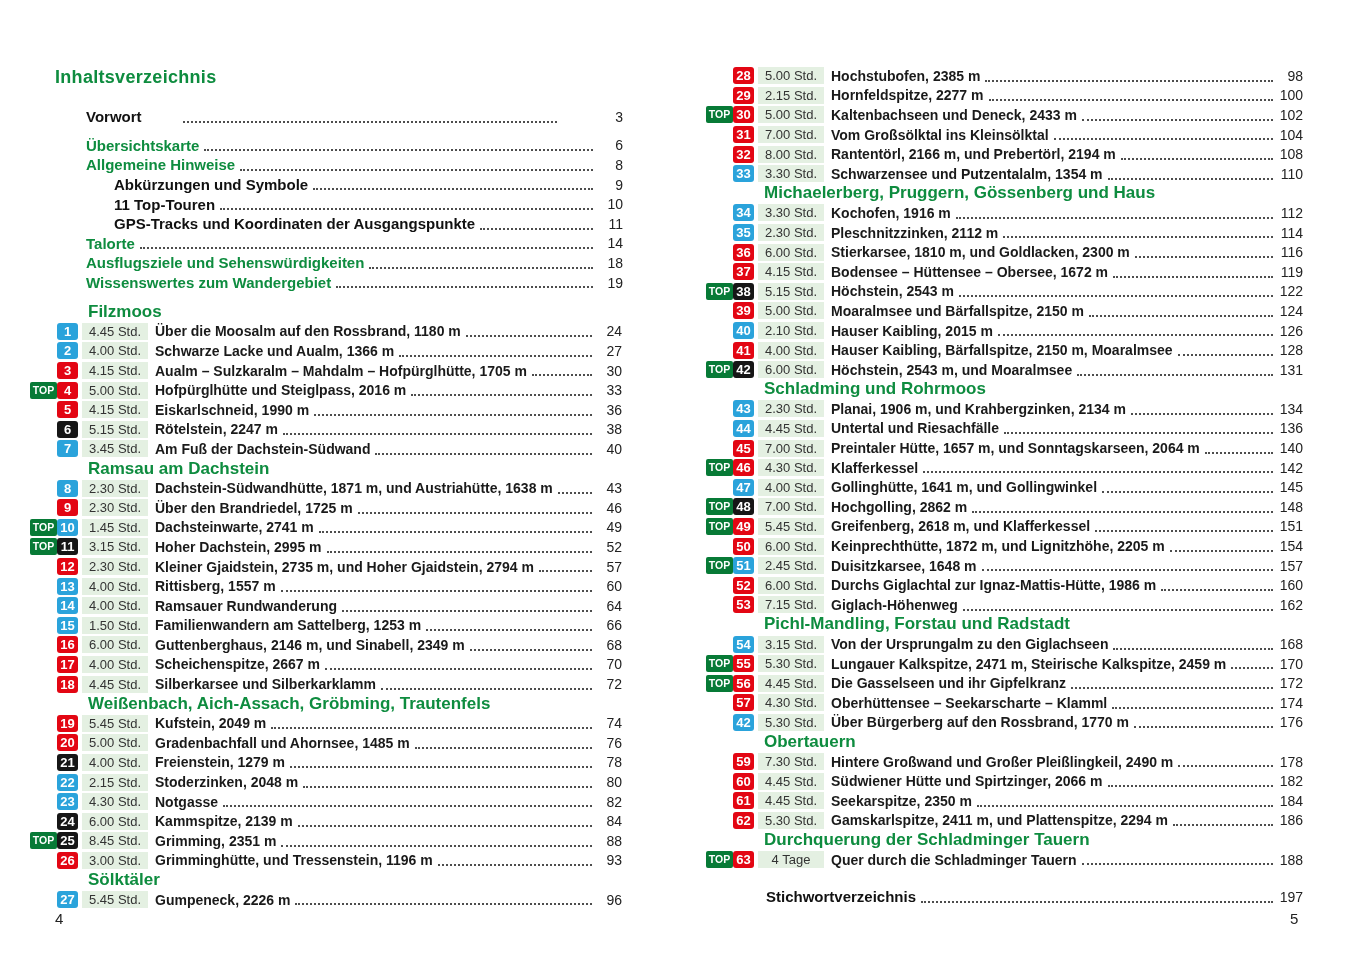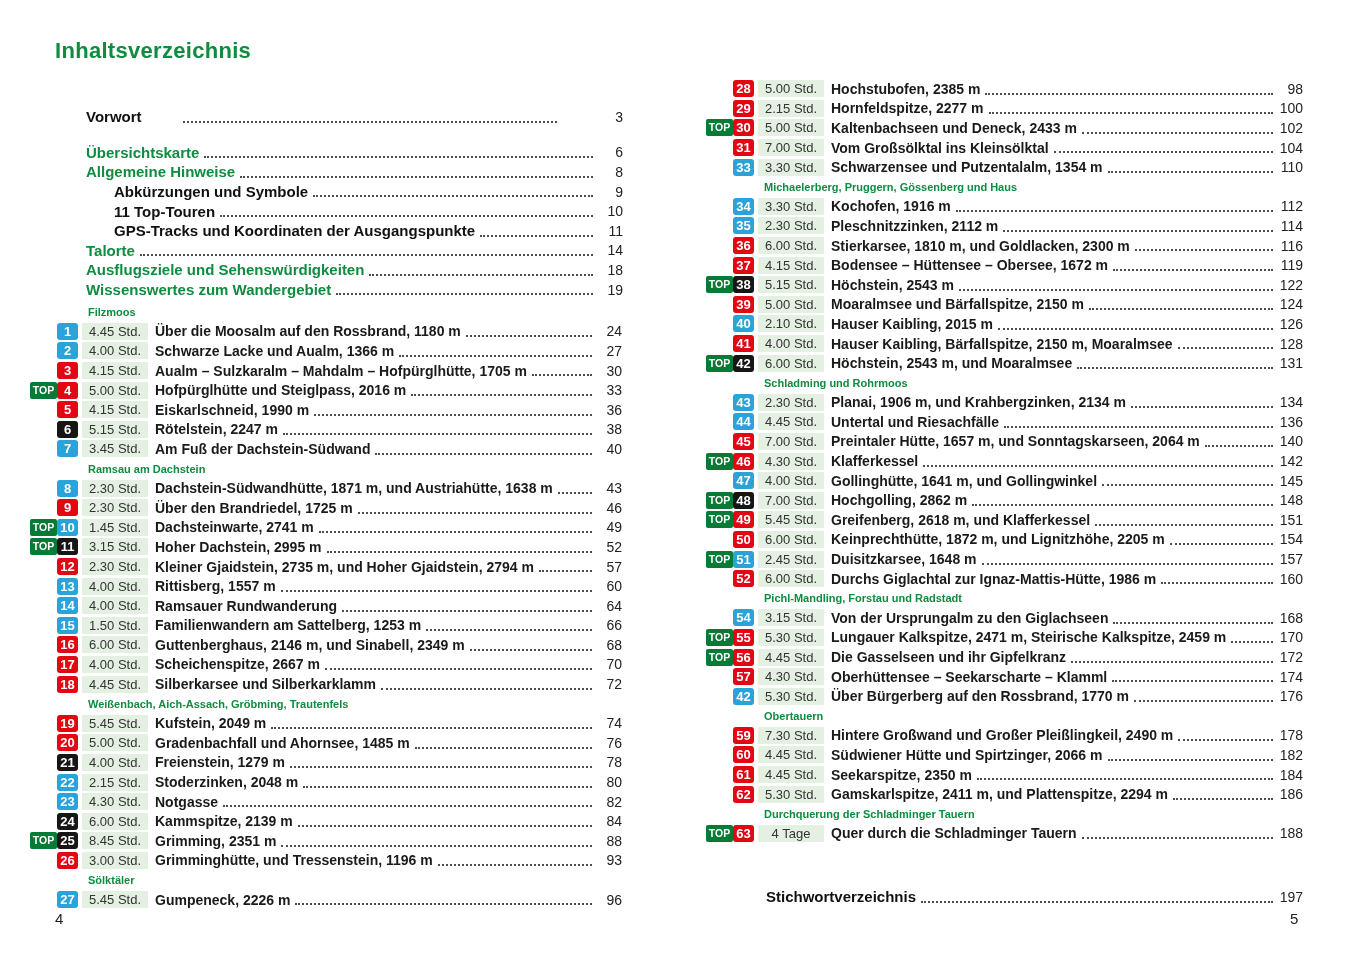--- a/index.html
+++ b/index.html
@@ -1,35 +1,35 @@
 <!DOCTYPE html>
 <html style="--heading_green: #0e8c3f; --top_green: #077a36; --red: #e30613; --blue: #2aa3db; --black: #161616; --time_bg: #e4f0e2;"><head>
 <meta charset="utf-8">
 <style>
   html,body{margin:0;padding:0;}
   body{
     width:1359px;height:969px;background:#ffffff;position:relative;
     font-family:"Liberation Sans",sans-serif;color:#1a1a1a;overflow:hidden;
   }
   .page-title{
-    position:absolute;left:55px;top:38px;font-size:22px;font-weight:bold;
+    position:absolute;left:55px;top:67px;font-size:18px;font-weight:bold;
     color:var(--heading_green);letter-spacing:.3px;
   }
   .block{position:absolute;}
   #front-matter{left:86px;top:107px;width:537px;}
   #col-left{left:30px;top:302px;width:592px;}
-  #col-right{left:706px;top:79px;width:597px;}
+  #col-right{left:706px;top:66px;width:597px;}
   #index-row{left:766px;top:887px;width:537px;}
   .row{display:flex;align-items:center;height:19.6px;}
-  .row.gap{margin-bottom:16px;gap:36px;}
+  .row.gap{margin-bottom:9px;gap:36px;}
   .fm-label{font-weight:bold;font-size:15px;white-space:nowrap;color:#111;}
   .row.green .fm-label{color:var(--heading_green);}
   .row.indent{padding-left:28px;}
   .srow{padding-left:58px;}
-  .sheading{font-weight:bold;font-size:11px;color:var(--heading_green);white-space:nowrap;}
+  .sheading{font-weight:bold;font-size:17px;color:var(--heading_green);white-space:nowrap;}
   .topslot{flex:none;width:27px;display:flex;}
   .topbadge{
     background:var(--top_green);color:#fff;font-weight:bold;font-size:10.5px;
     width:43px;height:17px;line-height:17px;text-align:center;border-radius:2px;
   }
   .badge{
     flex:none;width:21px;height:17px;border-radius:3px;color:#fff;
     font-weight:bold;font-size:13px;text-align:center;line-height:17px;
   }
   .badge.blue{background:var(--blue);}
@@ -369,20 +369,28 @@
     <div class="row">
       <span class="topslot"></span>
       <span class="badge red">31</span>
       <span class="time">7.00 Std.</span>
       <span class="ttl">Vom Großsölktal ins Kleinsölktal</span>
       <span class="lead"></span>
       <span class="pg">104</span>
     </div>
     <div class="row">
       <span class="topslot"></span>
+      <span class="badge red">32</span>
+      <span class="time">8.00 Std.</span>
+      <span class="ttl">Rantentörl, 2166 m, und Prebertörl, 2194 m</span>
+      <span class="lead"></span>
+      <span class="pg">108</span>
+    </div>
+    <div class="row">
+      <span class="topslot"></span>
       <span class="badge blue">33</span>
       <span class="time">3.30 Std.</span>
       <span class="ttl">Schwarzensee und Putzentalalm, 1354 m</span>
       <span class="lead"></span>
       <span class="pg">110</span>
     </div>
     <div class="row srow">
       <span class="sheading">Michaelerberg, Pruggern, Gössenberg und Haus</span>
     </div>
     <div class="row">
@@ -544,20 +552,28 @@
       <span class="lead"></span>
       <span class="pg">157</span>
     </div>
     <div class="row">
       <span class="topslot"></span>
       <span class="badge red">52</span>
       <span class="time">6.00 Std.</span>
       <span class="ttl">Durchs Giglachtal zur Ignaz-Mattis-Hütte, 1986 m</span>
       <span class="lead"></span>
       <span class="pg">160</span>
+    </div>
+    <div class="row">
+      <span class="topslot"></span>
+      <span class="badge red">53</span>
+      <span class="time">7.15 Std.</span>
+      <span class="ttl">Giglach-Höhenweg</span>
+      <span class="lead"></span>
+      <span class="pg">162</span>
     </div>
     <div class="row srow">
       <span class="sheading">Pichl-Mandling, Forstau und Radstadt</span>
     </div>
     <div class="row">
       <span class="topslot"></span>
       <span class="badge blue">54</span>
       <span class="time">3.15 Std.</span>
       <span class="ttl">Von der Ursprungalm zu den Giglachseen</span>
       <span class="lead"></span>

